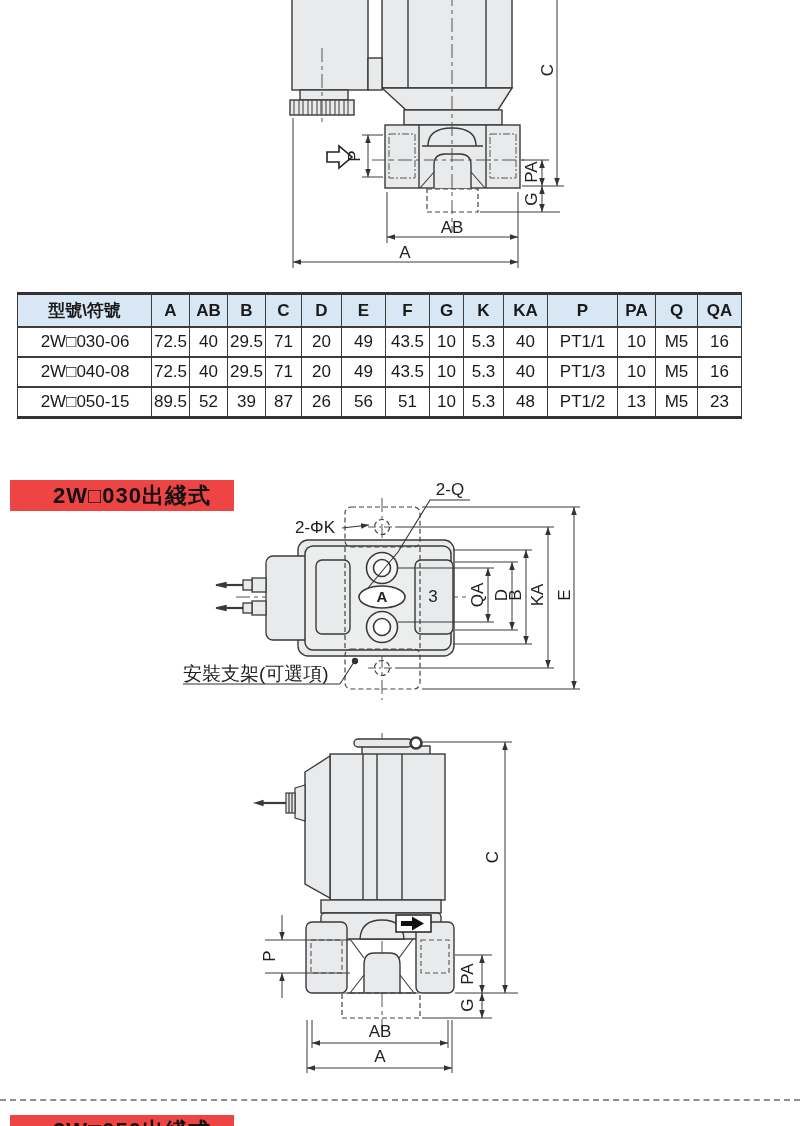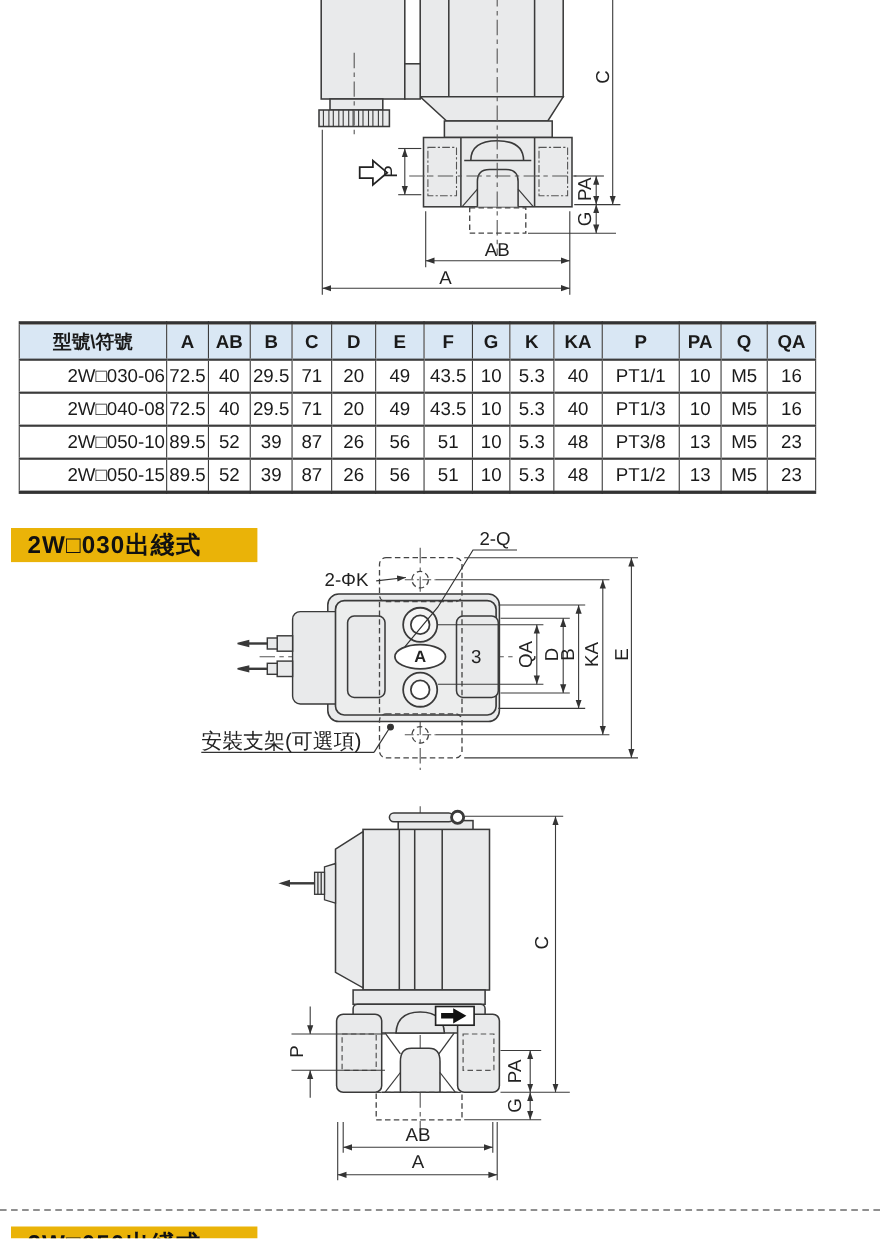--- a/index.html
+++ b/index.html
@@ -9,26 +9,26 @@
   svg text{font-family:"Liberation Sans","DejaVu Sans",sans-serif;fill:#222;}
   .dimlbl{font-size:17px;}
   .cnlbl{font-size:19px;}
 
   
   #dim-table{position:absolute;left:17px;top:292px;width:716px;border-collapse:collapse;
              table-layout:fixed;font-size:17px;border-radius:27px;}
   #dim-table th,#dim-table td{border:1.5px solid #3c3c3c;border-top-width:2px;border-bottom-width:2px;
              text-align:center;padding:0 1px;height:28px;white-space:nowrap;overflow:hidden;}
   #dim-table th{background:#d9e7f4;font-weight:bold;height:31px;}
-  #dim-table td.model{text-align:right;padding-left:2px;}
+  #dim-table td.model{text-align:center;padding-left:2px;}
   #dim-table{border-top:3px solid #333;border-bottom:3px solid #333;}
 
   
-  .section-header{position:absolute;left:10px;width:224px;height:31px;background:#eab308;
-                  font-size:22px;font-weight:bold;line-height:31px;padding-left:15px;
+  .section-header{position:absolute;left:10px;width:224px;height:31px;background:#ef4444;
+                  font-size:22px;font-weight:bold;line-height:31px;padding-left:43px;
                   letter-spacing:1px;color:#111;box-sizing:border-box;}
   #separator{position:absolute;left:0;top:1099px;width:800px;border-top:2px dashed #8f8f8f;}
 </style>
 </head>
 <body>
 
 <div id="page">
 
   <svg style="top:0" width="800" height="280" viewBox="0 0 800 280">
     <defs>
@@ -162,37 +162,20 @@
       <td>43.5</td>
           <td>10</td>
       <td>5.3</td>
           <td>40</td>
       <td>PT1/3</td>
           <td>10</td>
       <td>M5</td>
           <td>16</td>
     </tr>
     <tr>
-      <td class="model">2W□050-10</td>
-      <td>89.5</td>
-          <td>52</td>
-      <td>39</td>
-          <td>87</td>
-      <td>26</td>
-          <td>56</td>
-      <td>51</td>
-          <td>10</td>
-      <td>5.3</td>
-          <td>48</td>
-      <td>PT3/8</td>
-          <td>13</td>
-      <td>M5</td>
-          <td>23</td>
-    </tr>
-    <tr>
       <td class="model">2W□050-15</td>
       <td>89.5</td>
           <td>52</td>
       <td>39</td>
           <td>87</td>
       <td>26</td>
           <td>56</td>
       <td>51</td>
           <td>10</td>
       <td>5.3</td>

